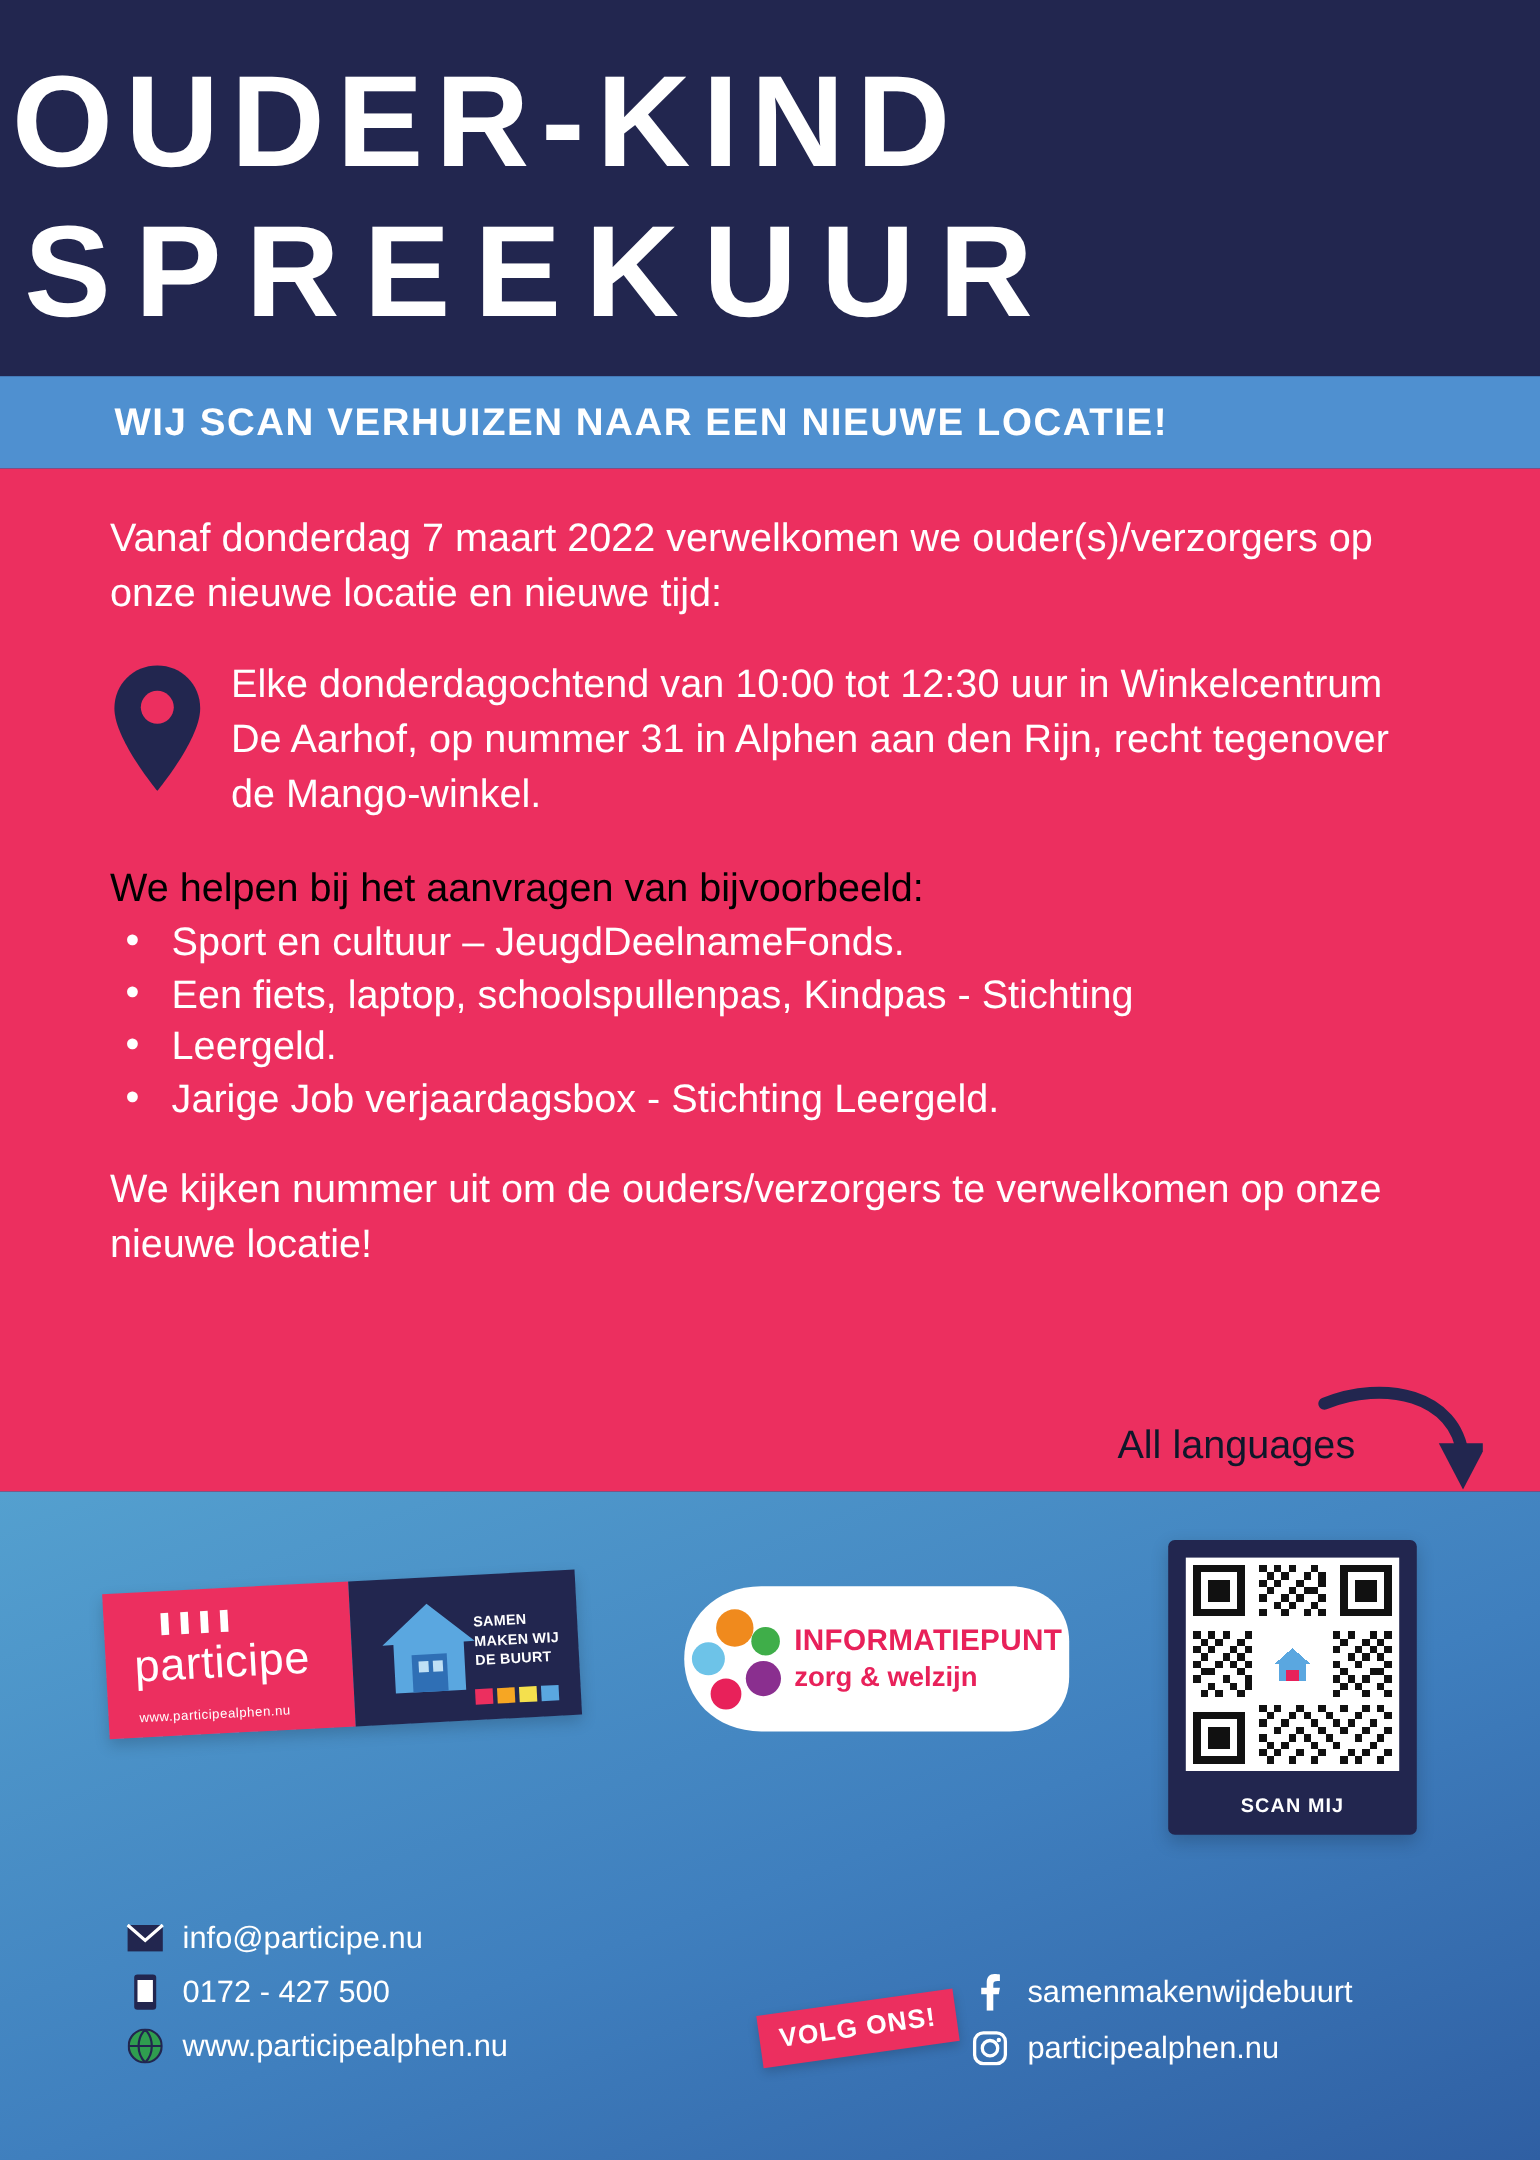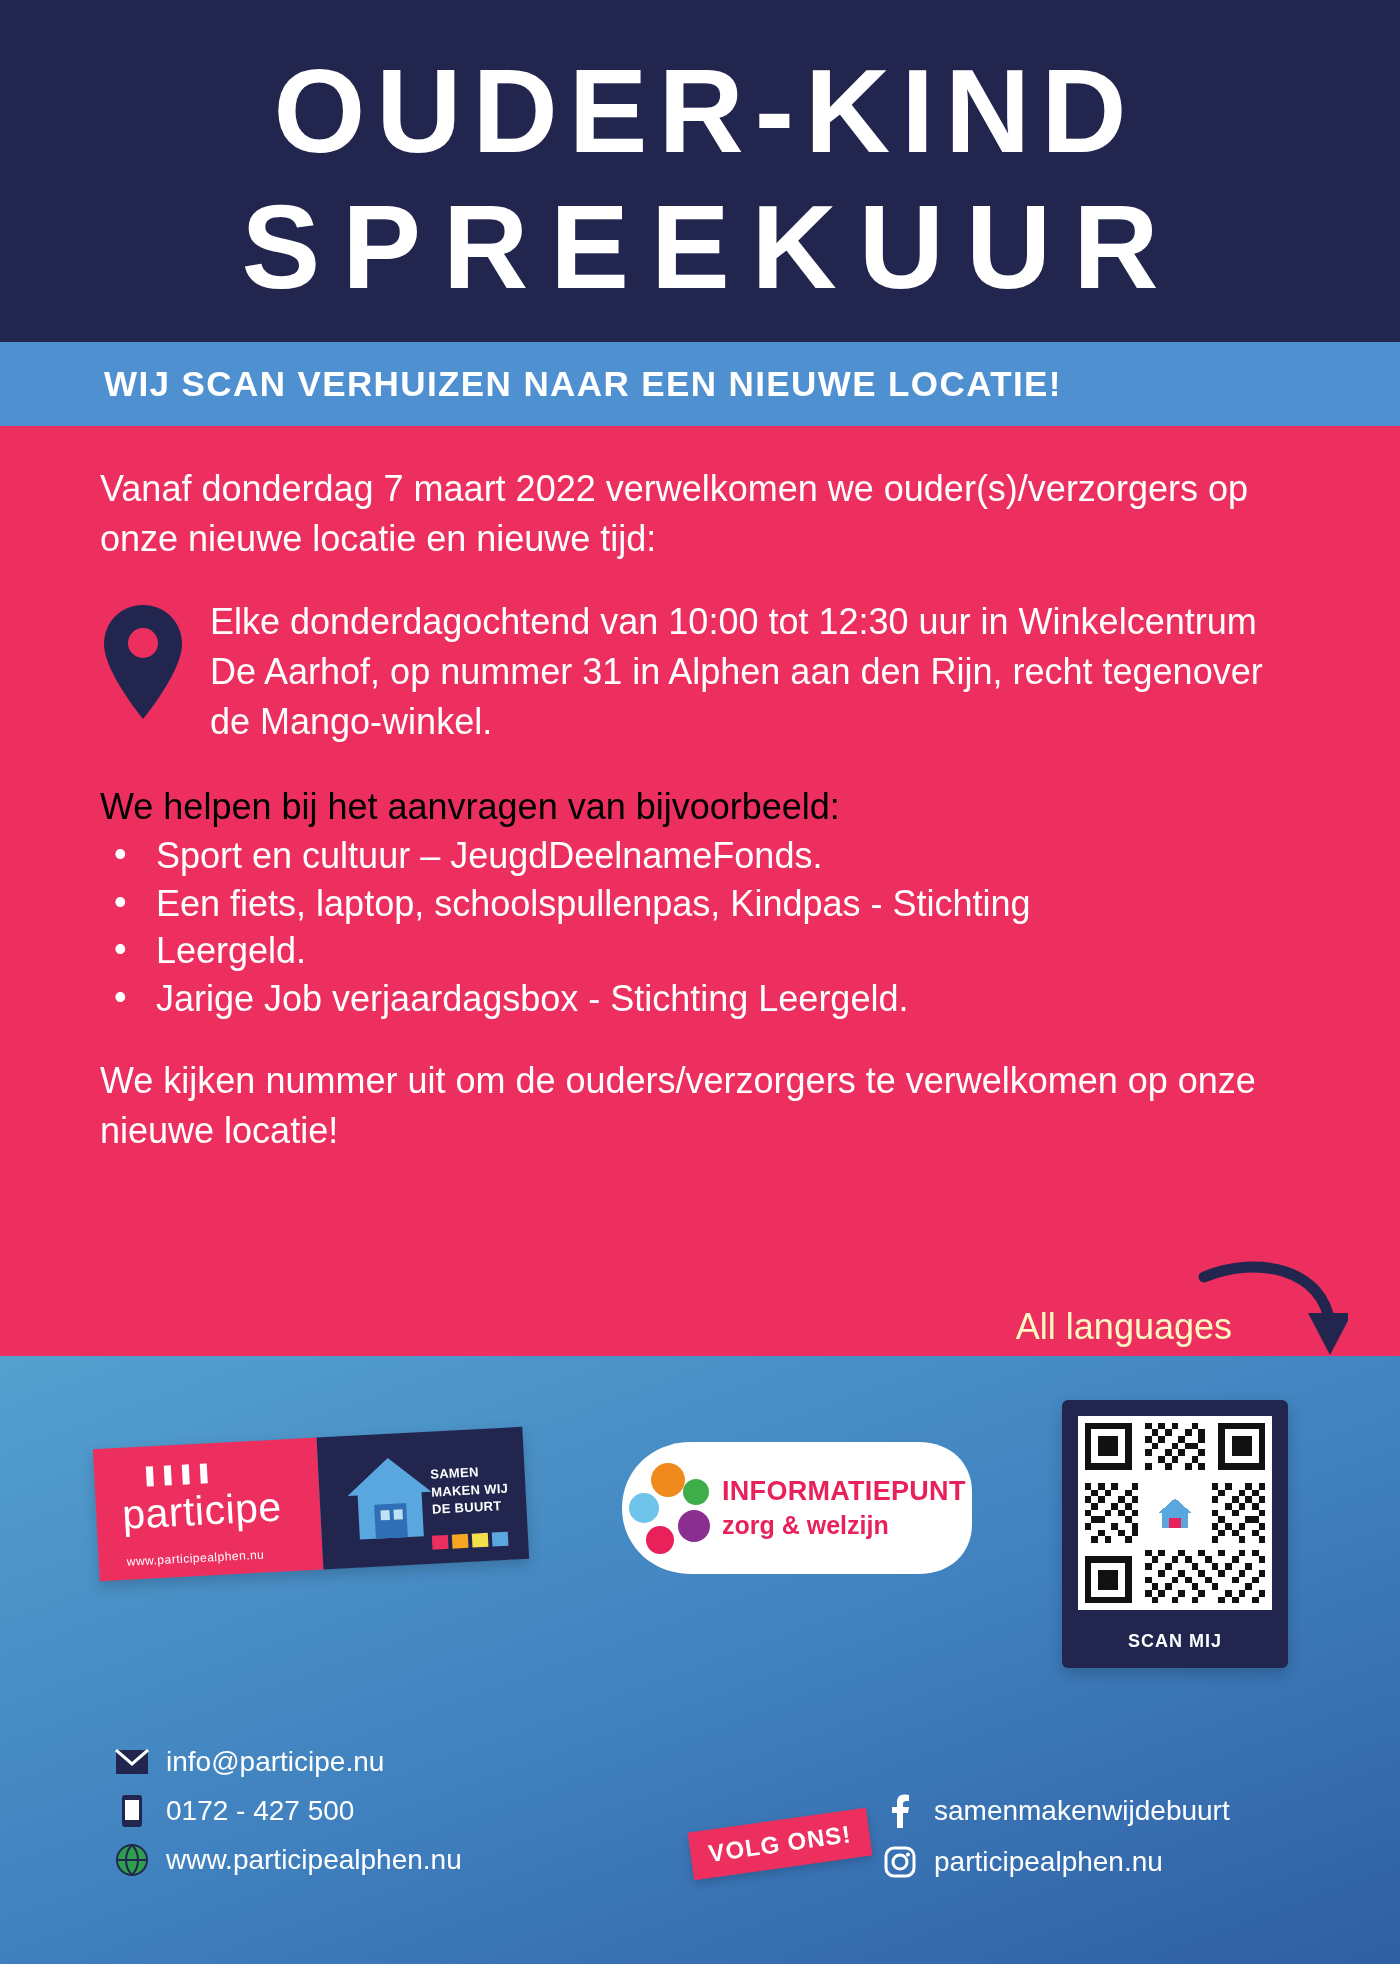--- a/index.html
+++ b/index.html
@@ -22,21 +22,21 @@
     flex-direction: column;
   }
 
   
   .title-block {
     background: #22264f;
     padding: 52px 0 36px 0;
   }
   .title-line {
     color: #ffffff;
-    text-align: center;
+    text-align: left;
     font-weight: 700;
     line-height: 1.0;
     white-space: nowrap;
   }
   .title-line1 {
     font-size: 118px;
     letter-spacing: 11px;
     padding-left: 11px;
   }
   .title-line2 {
@@ -119,22 +119,22 @@
   .outro {
     color: #ffffff;
     font-size: 36px;
     line-height: 1.38;
     font-weight: 500;
     margin: 0;
   }
   .all-lang {
     position: absolute;
     right: 168px;
-    bottom: 8px;
-    color: #fef9c3;
+    bottom: 22px;
+    color: #0f172a;
     font-size: 36px;
     font-weight: 500;
   }
   .arrow-svg {
     position: absolute;
     right: 52px;
     bottom: -12px;
   }
 
   

